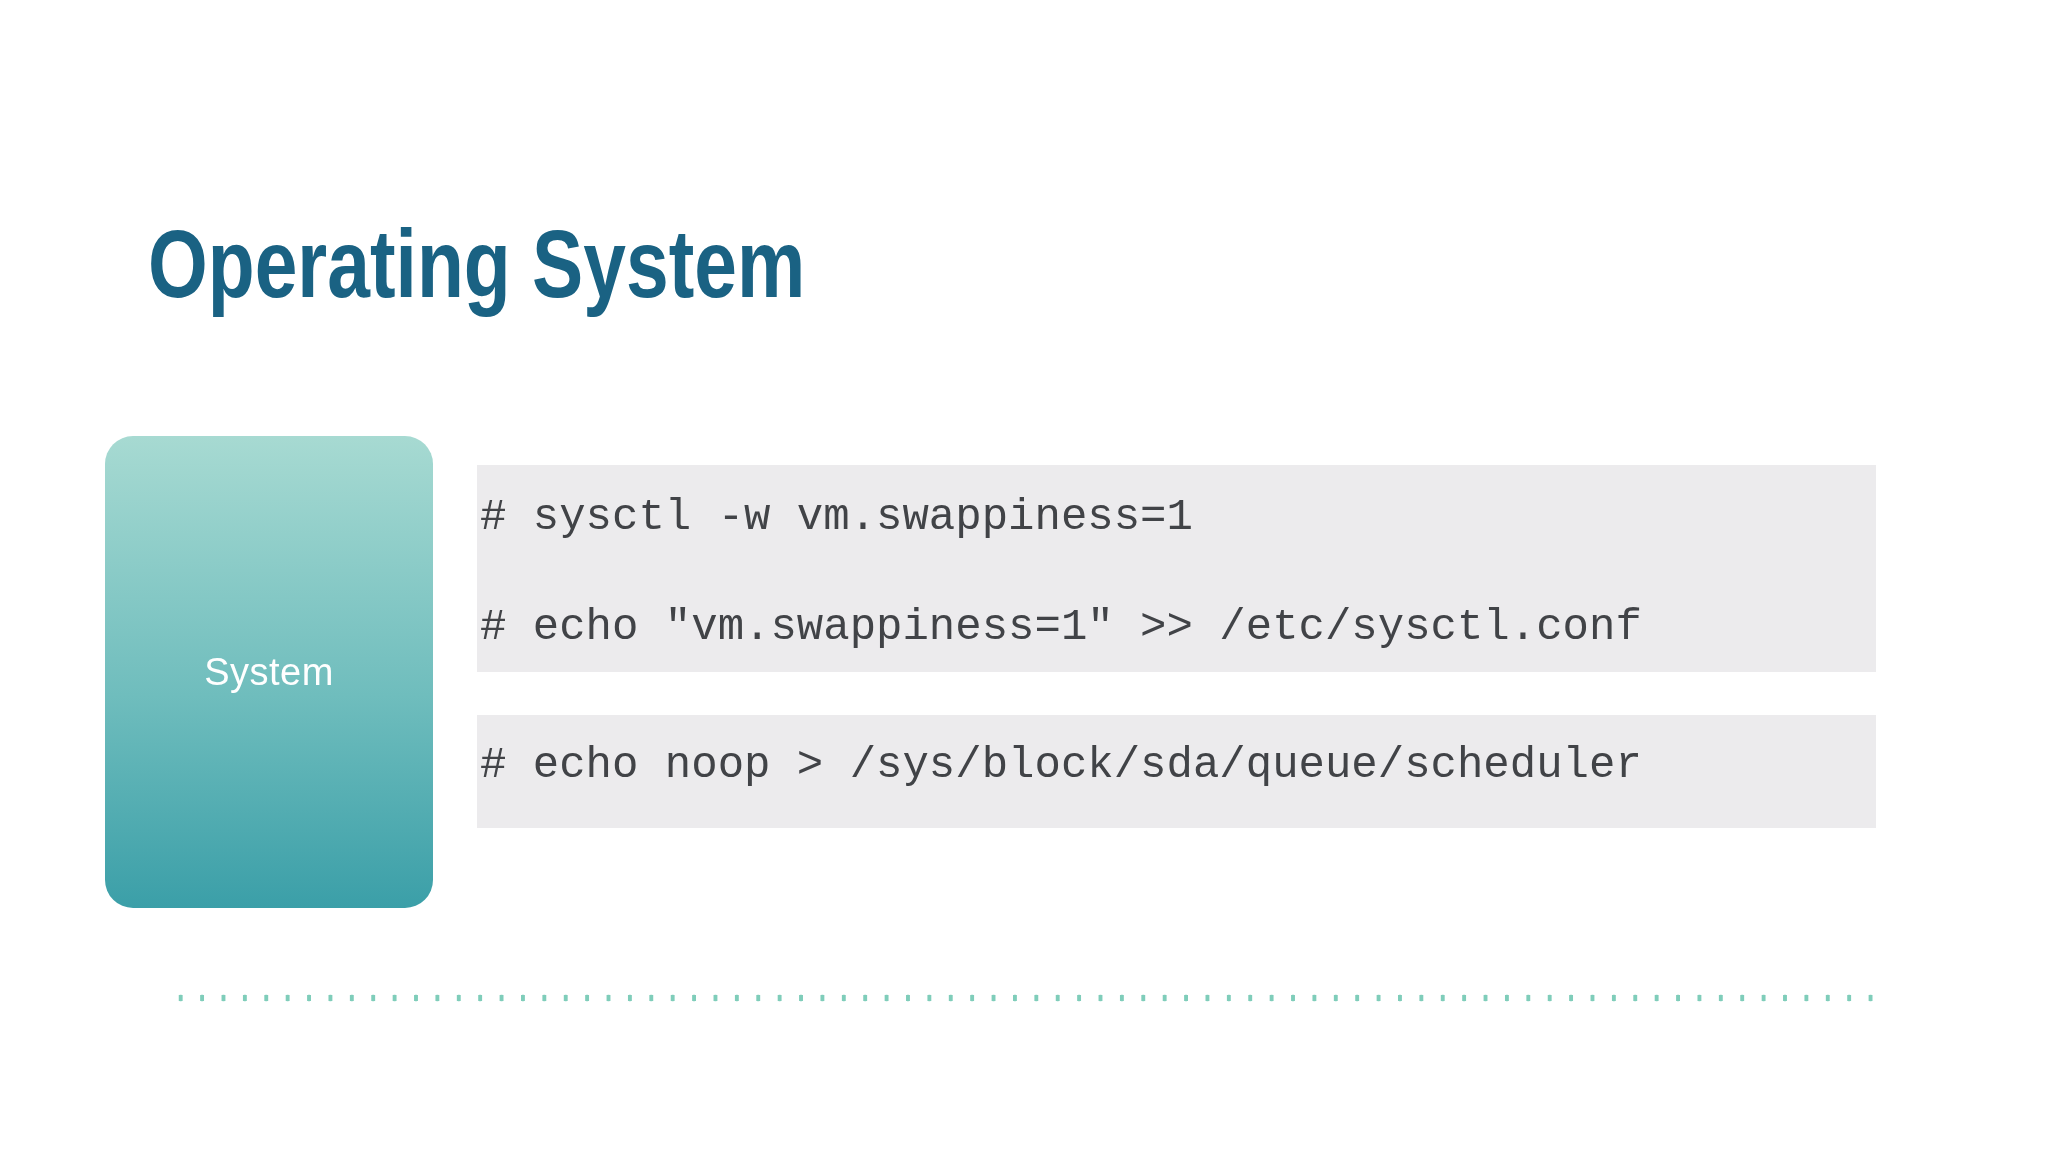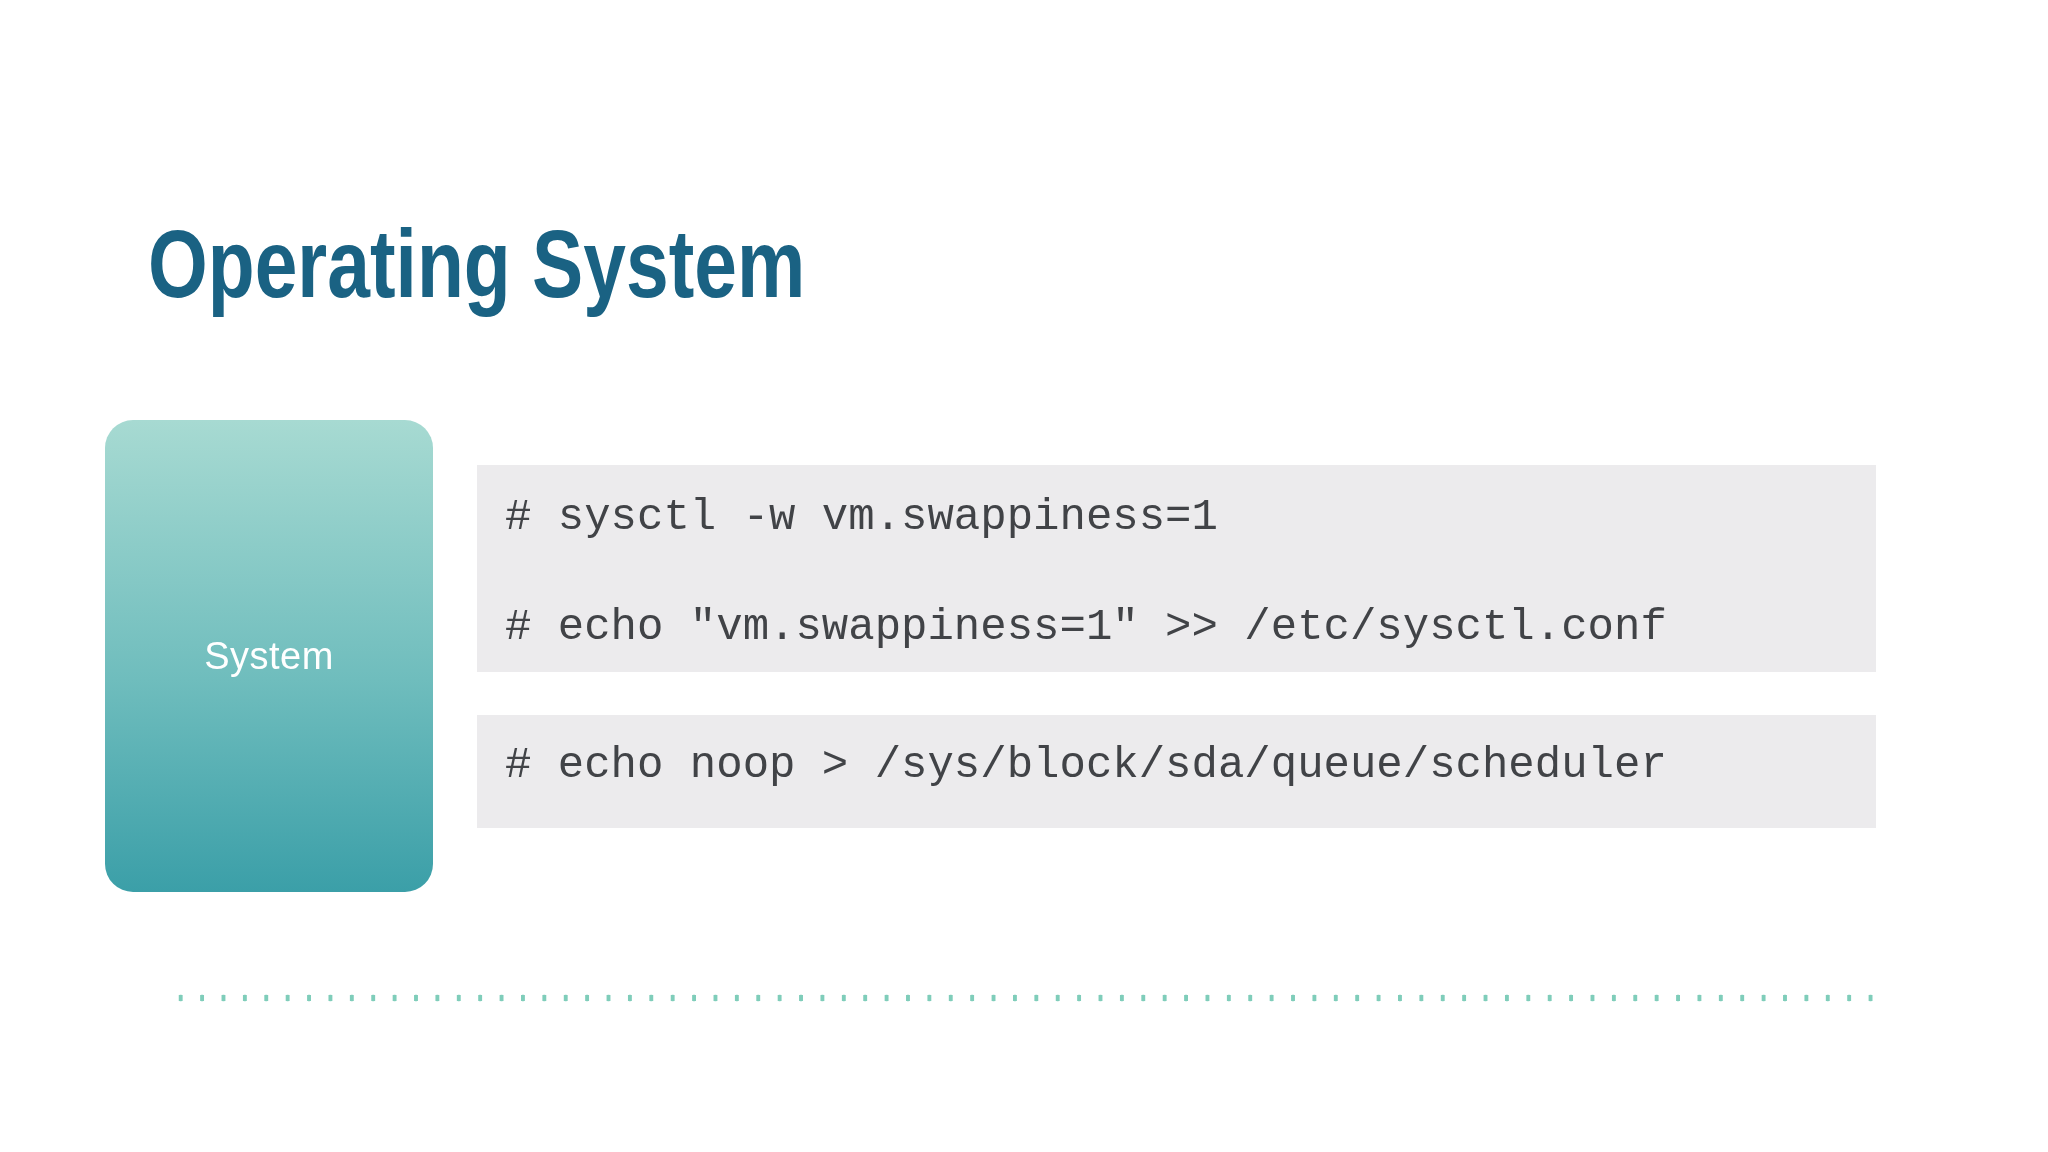--- a/index.html
+++ b/index.html
@@ -27,21 +27,21 @@
     display: inline-block;
     transform: scaleX(0.80);
     transform-origin: left center;
     letter-spacing: 0px;
   }
 
   
   .system-box {
     position: absolute;
     left: 105px;
-    top: 420px;
+    top: 436px;
     width: 328px;
     height: 472px;
     border-radius: 28px;
     background: linear-gradient(180deg, #A7DAD2 0%, #6FBDBD 55%, #3B9FA8 100%);
     display: flex;
     align-items: center;
     justify-content: center;
   }
   .system-box-label {
     color: #ffffff;
@@ -50,21 +50,21 @@
     letter-spacing: 0.5px;
   }
 
   
   .code-block {
     position: absolute;
     left: 477px;
     width: 1399px;
     background: #ECEBED;
     box-sizing: border-box;
-    padding-left: 28px;
+    padding-left: 3px;
   }
   .code-block-1 {
     top: 465px;
     height: 207px;
     padding-top: 29px;
   }
   .code-block-1 .code-line + .code-line { margin-top: 64px; }
   .code-block-2 {
     top: 715px;
     height: 113px;

